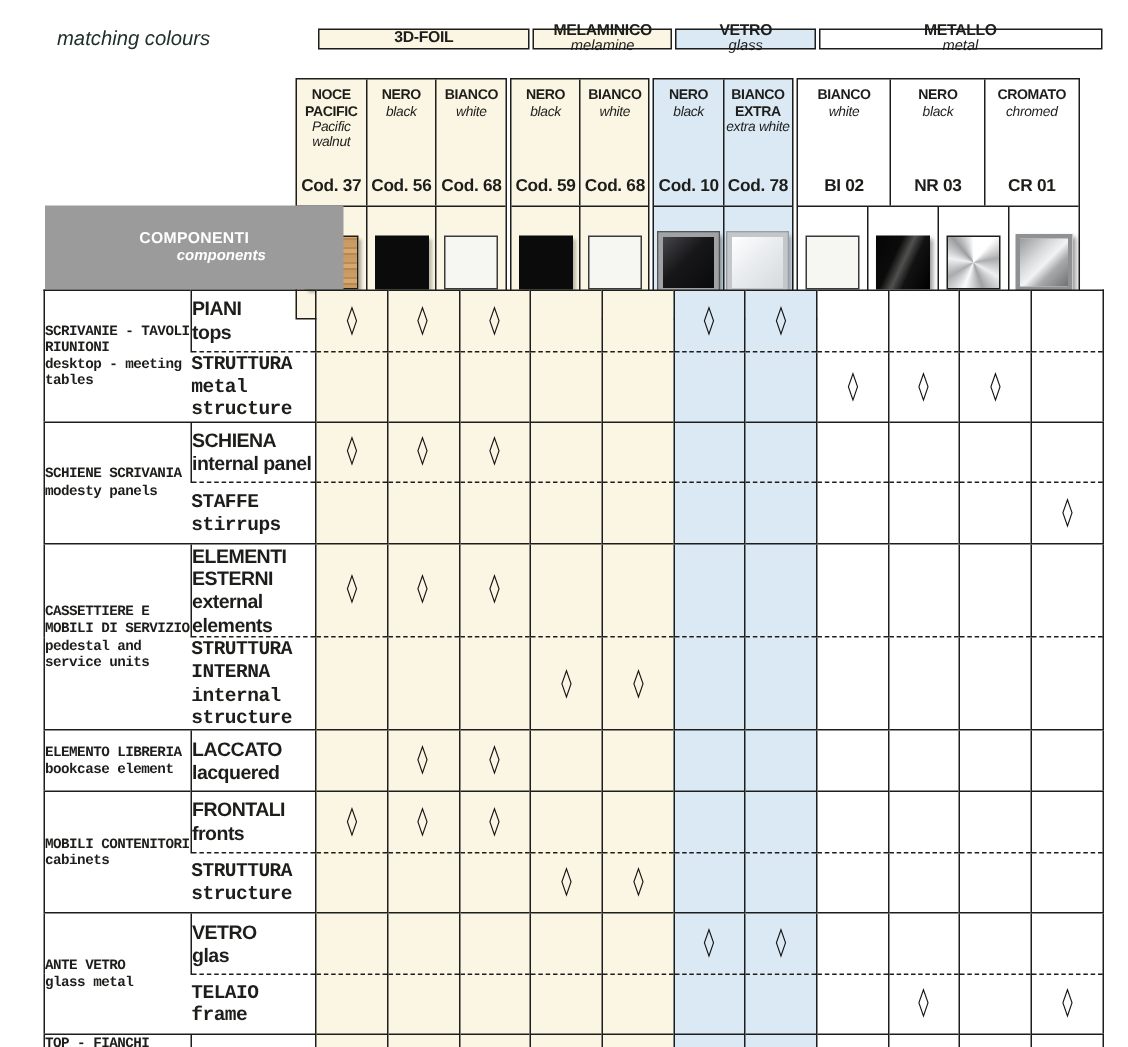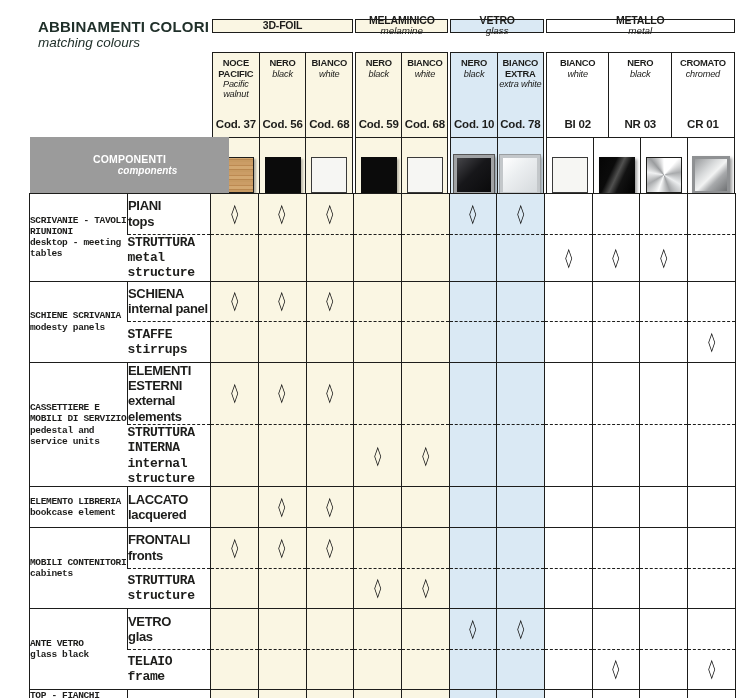--- a/index.html
+++ b/index.html
@@ -12,21 +12,21 @@
   .title-block{position:absolute;left:38px;top:18px;line-height:1.15;}
   .title{font-size:15px;font-weight:bold;letter-spacing:.2px;color:var(--title,#20302a);}
   .subtitle{font-size:13.5px;font-style:italic;color:var(--title,#20302a);}
   
   #header-groups{position:absolute;left:211px;top:19px;height:14px;display:flex;}
   .group-box{box-sizing:border-box;margin:0 1px;border:1px solid var(--line);
     display:flex;flex-direction:column;align-items:center;justify-content:center;line-height:1.08;}
   .g-label{font-weight:bold;font-size:10.5px;letter-spacing:-.2px;}
   .g-sub{font-style:italic;font-size:9.8px;}
   
-  #header-blocks{position:absolute;left:211px;top:52px;height:161px;display:flex;}
+  #header-blocks{position:absolute;left:196px;top:52px;height:161px;display:flex;}
   .hblock{box-sizing:border-box;margin:0 1px;border:1px solid var(--line);display:flex;flex-direction:column;}
   .cols-row{display:flex;height:84px;}
   .hcol{box-sizing:border-box;flex:1 1 0;min-width:0;display:flex;flex-direction:column;
     align-items:center;text-align:center;padding-top:5px;line-height:1.12;}
   .hcol + .hcol{border-left:1px solid var(--line);}
   .c-name{font-weight:bold;font-size:9.4px;letter-spacing:-.25px;}
   .c-trans{font-style:italic;font-size:9.2px;letter-spacing:-.2px;}
   .c-trans.bold-trans{font-style:normal;font-weight:bold;}
   .c-code{margin-top:auto;padding-bottom:6px;font-weight:bold;font-size:11.5px;letter-spacing:-.2px;}
   .swatch-row{display:flex;flex:1 1 auto;border-top:1px solid var(--line);}
@@ -73,21 +73,20 @@
   td.mark{text-align:center;}
   .diamond{display:inline-block;transform:scaleX(.74);font-family:"DejaVu Sans",sans-serif;
     font-size:19px;line-height:1;color:#111;}
 </style>
 </head>
 <body>
 
 <div class="canvas" style="--cream: #FAF6E3; --blue: #DAE9F4; --gray: #9B9B9B; --line: #1D1D1B; --ink: #1D1D1B; --title: #20302A;">
 
   <div class="title-block">
-    <div class="title">ABBINAMENTI COLORI</div>
     <div class="subtitle">matching colours</div>
   </div>
 
   <div id="header-groups">
       <div class="group-box bg-cream" style="width: calc(var(--colw)*3 - 2px);">
         <div class="g-label">3D-FOIL</div>
       </div>
       <div class="group-box bg-cream" style="width: calc(var(--colw)*2 - 2px);">
         <div class="g-label">MELAMINICO</div>
         <div class="g-sub">melamine</div>
@@ -403,21 +402,21 @@
           <td class="mark bg-blue"></td>
           <td class="mark bg-blue"></td>
           <td class="mark bg-white"></td>
           <td class="mark bg-white"></td>
           <td class="mark bg-white"></td>
           <td class="mark bg-white"></td>
         </tr>
         <tr class="sec-start">
           <td class="cat" rowspan="2">
             <div>ANTE VETRO</div>
-            <div>glass black</div>
+            <div>glass metal</div>
           </td>
           <td class="sub">
             <div>VETRO</div>
             <div>glas</div>
           </td>
           <td class="mark bg-cream"></td>
           <td class="mark bg-cream"></td>
           <td class="mark bg-cream"></td>
           <td class="mark bg-cream"></td>
           <td class="mark bg-cream"></td>

